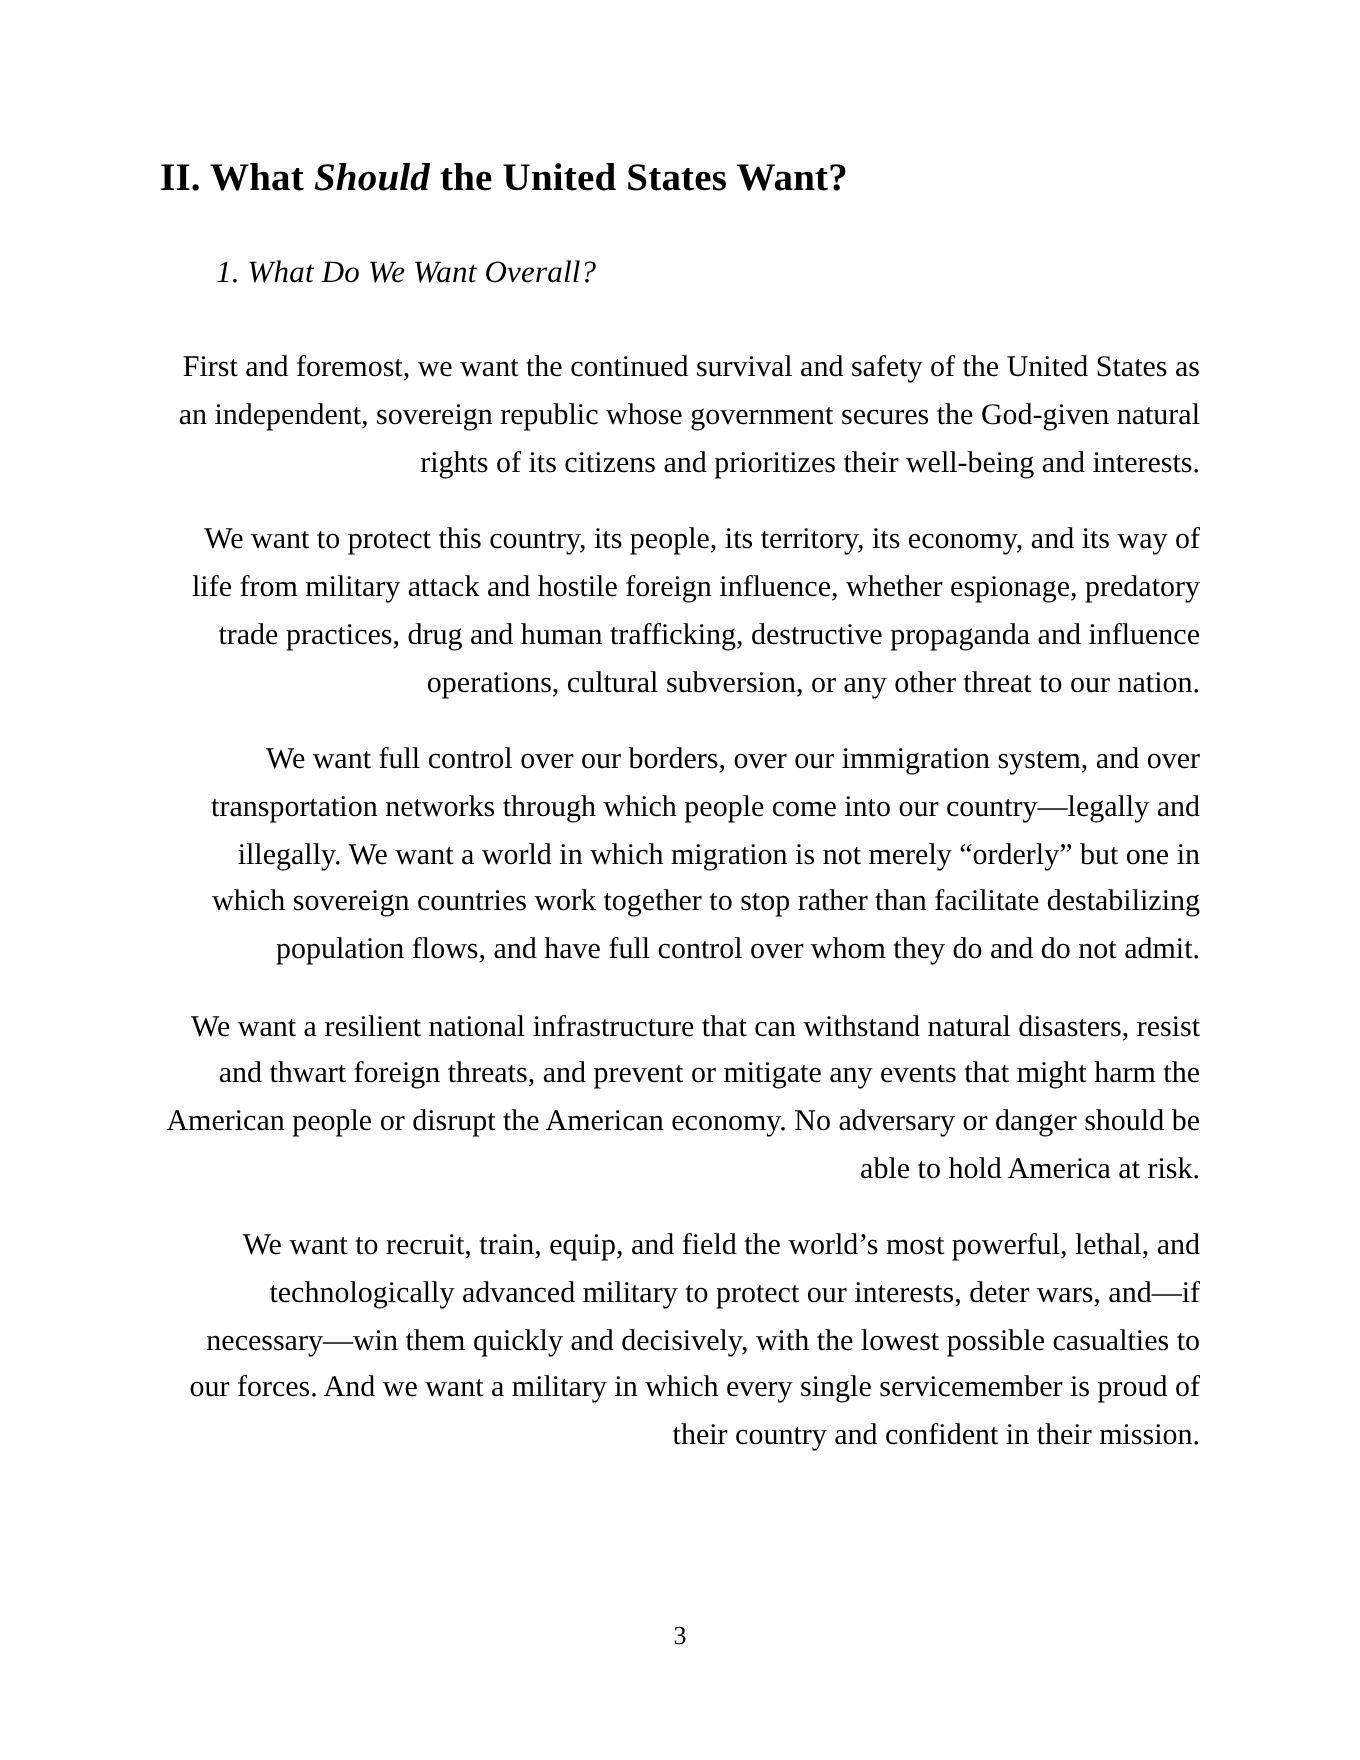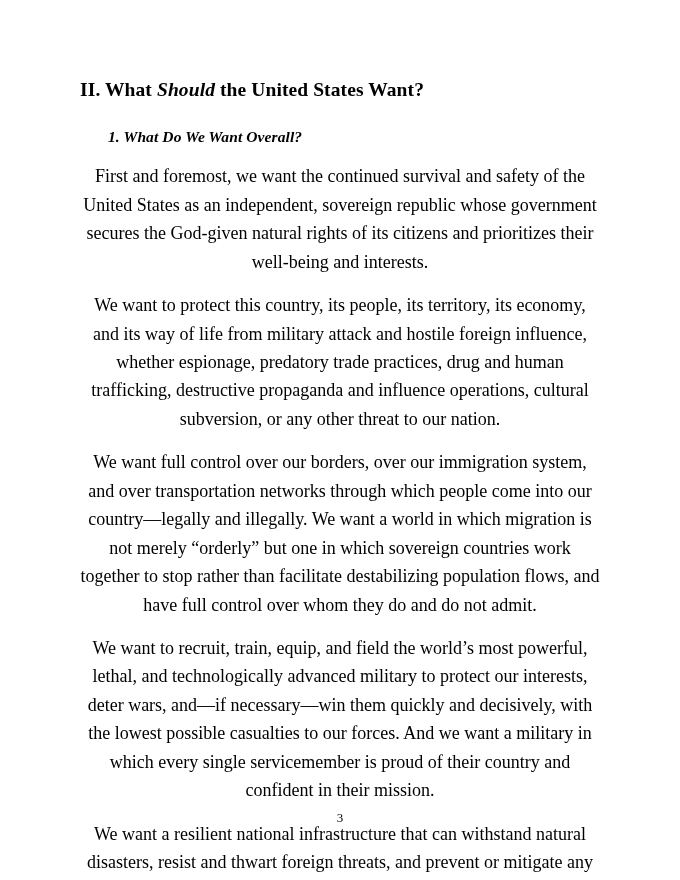--- a/index.html
+++ b/index.html
@@ -28,30 +28,30 @@
     line-height: 1.25;
     margin: 0 0 26px 0;
     letter-spacing: 0.1px;
   }
   .section-heading .emph {
     font-style: italic;
   }
   .subsection-heading {
     font-size: 15.5px;
     font-style: italic;
-    font-weight: bold;
-    margin: 0 0 16px 0;
+    font-weight: normal;
+    margin: 0 0 27px 0;
     padding-left: 28px;
     letter-spacing: 0.1px;
   }
   p.body-par {
-    font-size: 18px;
+    font-size: 15px;
     line-height: 1.58;
     margin: 0 0 15px 0;
-    text-align: center;
+    text-align: right;
     hyphens: none;
   }
   .page-number {
     position: absolute;
     bottom: 54px;
     left: 0;
     width: 680px;
     text-align: center;
     font-size: 13px;
   }
@@ -61,18 +61,18 @@
 
 <div class="page">
 
   <h1 class="section-heading"><span>II. What </span><span class="emph">Should</span><span> the United States Want?</span></h1>
 
   <h2 class="subsection-heading">1. What Do We Want Overall?</h2>
 
   <p class="body-par">First and foremost, we want the continued survival and safety of the United States as an independent, sovereign republic whose government secures the God-given natural rights of its citizens and prioritizes their well-being and interests.</p>
   <p class="body-par">We want to protect this country, its people, its territory, its economy, and its way of life from military attack and hostile foreign influence, whether espionage, predatory trade practices, drug and human trafficking, destructive propaganda and influence operations, cultural subversion, or any other threat to our nation.</p>
   <p class="body-par">We want full control over our borders, over our immigration system, and over transportation networks through which people come into our country—legally and illegally. We want a world in which migration is not merely “orderly” but one in which sovereign countries work together to stop rather than facilitate destabilizing population flows, and have full control over whom they do and do not admit.</p>
+  <p class="body-par">We want a resilient national infrastructure that can withstand natural disasters, resist and thwart foreign threats, and prevent or mitigate any events that might harm the American people or disrupt the American economy. No adversary or danger should be able to hold America at risk.</p>
   <p class="body-par">We want to recruit, train, equip, and field the world’s most powerful, lethal, and technologically advanced military to protect our interests, deter wars, and—if necessary—win them quickly and decisively, with the lowest possible casualties to our forces. And we want a military in which every single servicemember is proud of their country and confident in their mission.</p>
-  <p class="body-par">We want a resilient national infrastructure that can withstand natural disasters, resist and thwart foreign threats, and prevent or mitigate any events that might harm the American people or disrupt the American economy. No adversary or danger should be able to hold America at risk.</p>
 
   <div class="page-number">3</div>
 
 </div>
 
 </body></html>

